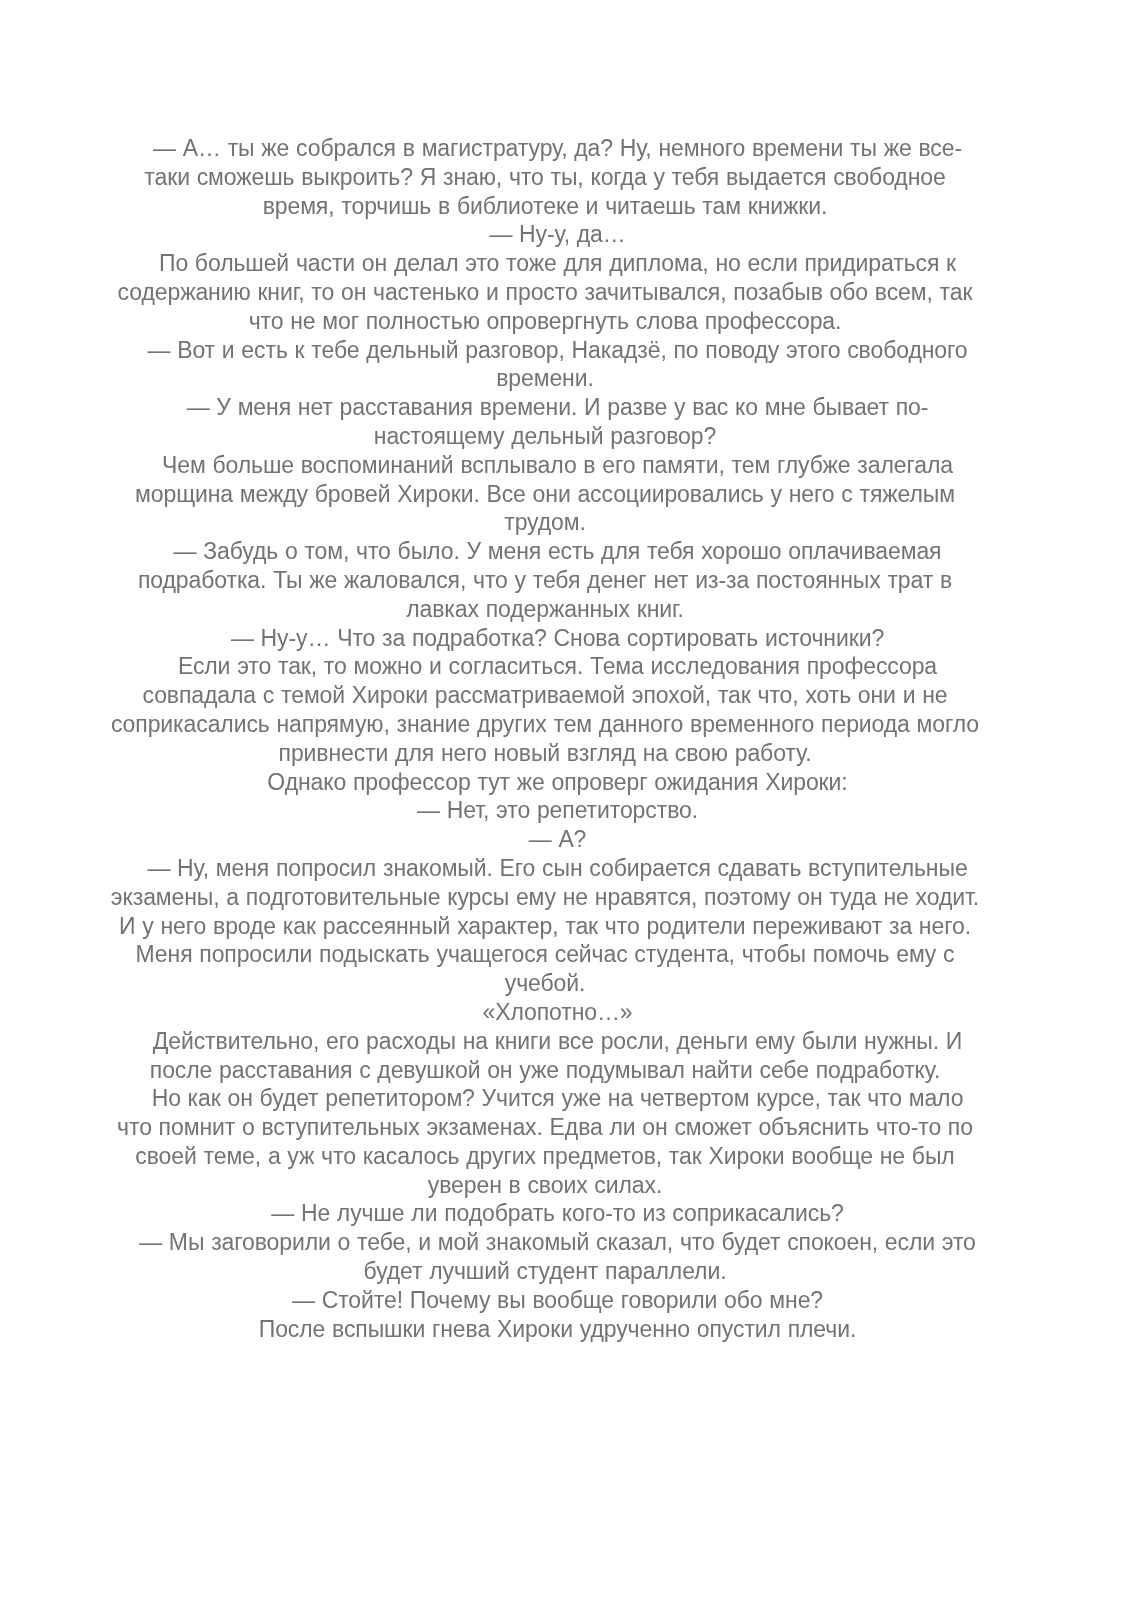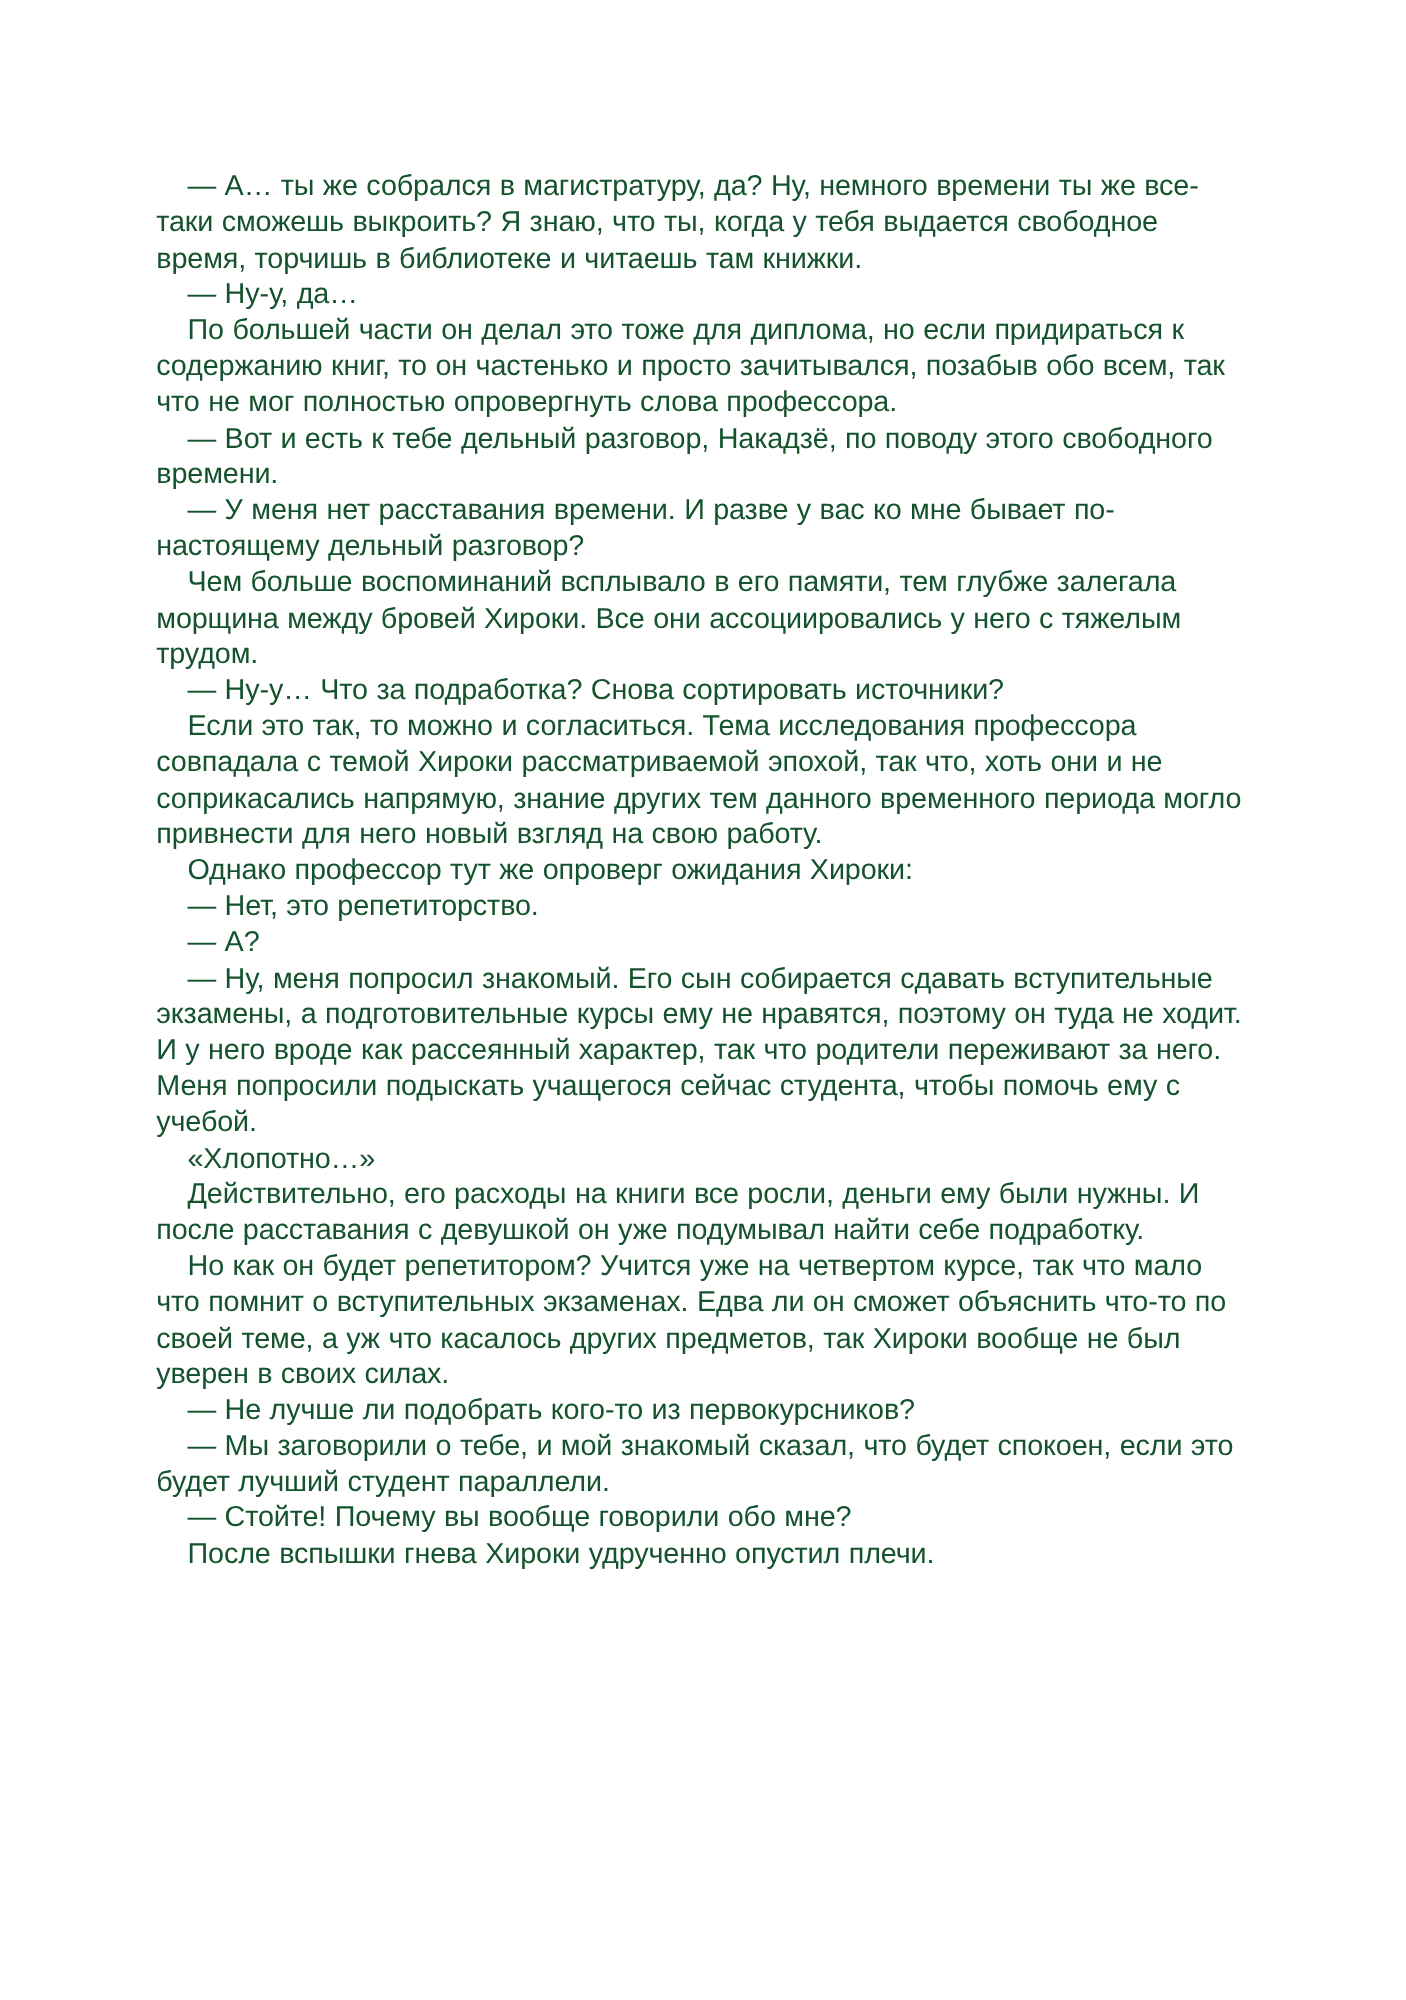--- a/index.html
+++ b/index.html
@@ -8,53 +8,54 @@
     background: #ffffff;
   }
   body {
     width: 1125px;
     height: 1600px;
     position: relative;
     overflow: hidden;
   }
   .page-text {
     position: absolute;
-    left: 125px;
+    left: 109px;
     top: 134px;
     width: 872px;
     font-family: "Liberation Sans", "DejaVu Sans", sans-serif;
     font-size: 23px;
     line-height: 28.8px;
-    color: #14532d;
+    color: #737373;
     letter-spacing: -0.1px;
-    text-align: left;
+    text-align: center;
   }
   .page-text p {
     margin: 0;
     padding: 0;
     text-indent: 25px;
     word-spacing: 0.5px;
   }
 </style>
 </head>
 <body>
 
 <div class="page-text">
   <p>— А… ты же собрался в магистратуру, да? Ну, немного времени ты же все-таки сможешь выкроить? Я знаю, что ты, когда у тебя выдается свободное время, торчишь в библиотеке и читаешь там книжки.</p>
   <p>— Ну-у, да…</p>
   <p>По большей части он делал это тоже для диплома, но если придираться к содержанию книг, то он частенько и просто зачитывался, позабыв обо всем, так что не мог полностью опровергнуть слова профессора.</p>
   <p>— Вот и есть к тебе дельный разговор, Накадзё, по поводу этого свободного времени.</p>
   <p>— У меня нет расставания времени. И разве у вас ко мне бывает по-настоящему дельный разговор?</p>
   <p>Чем больше воспоминаний всплывало в его памяти, тем глубже залегала морщина между бровей Хироки. Все они ассоциировались у него с тяжелым трудом.</p>
+  <p>— Забудь о том, что было. У меня есть для тебя хорошо оплачиваемая подработка. Ты же жаловался, что у тебя денег нет из-за постоянных трат в лавках подержанных книг.</p>
   <p>— Ну-у… Что за подработка? Снова сортировать источники?</p>
   <p>Если это так, то можно и согласиться. Тема исследования профессора совпадала с темой Хироки рассматриваемой эпохой, так что, хоть они и не соприкасались напрямую, знание других тем данного временного периода могло привнести для него новый взгляд на свою работу.</p>
   <p>Однако профессор тут же опроверг ожидания Хироки:</p>
   <p>— Нет, это репетиторство.</p>
   <p>— А?</p>
   <p>— Ну, меня попросил знакомый. Его сын собирается сдавать вступительные экзамены, а подготовительные курсы ему не нравятся, поэтому он туда не ходит. И у него вроде как рассеянный характер, так что родители переживают за него. Меня попросили подыскать учащегося сейчас студента, чтобы помочь ему с учебой.</p>
   <p>«Хлопотно…»</p>
   <p>Действительно, его расходы на книги все росли, деньги ему были нужны. И после расставания с девушкой он уже подумывал найти себе подработку.</p>
   <p>Но как он будет репетитором? Учится уже на четвертом курсе, так что мало что помнит о вступительных экзаменах. Едва ли он сможет объяснить что-то по своей теме, а уж что касалось других предметов, так Хироки вообще не был уверен в своих силах.</p>
-  <p>— Не лучше ли подобрать кого-то из первокурсников?</p>
+  <p>— Не лучше ли подобрать кого-то из соприкасались?</p>
   <p>— Мы заговорили о тебе, и мой знакомый сказал, что будет спокоен, если это будет лучший студент параллели.</p>
   <p>— Стойте! Почему вы вообще говорили обо мне?</p>
   <p>После вспышки гнева Хироки удрученно опустил плечи.</p>
 </div>
 
 </body></html>

